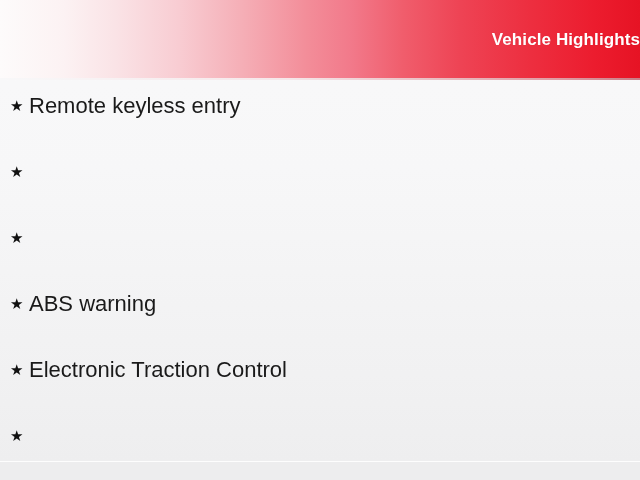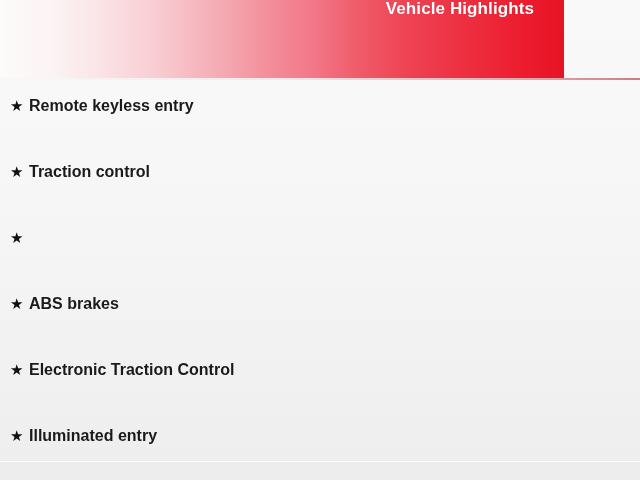--- a/index.html
+++ b/index.html
@@ -26,39 +26,39 @@
                 #eeeeef 96%,
                 #ededee 100%);
     overflow: hidden;
   }
 
   
   .header {
     position: absolute;
     left: 0;
     top: 0;
-    width: 564px;
+    width: 640px;
     height: 78px;
     background: linear-gradient(to right,
                 #fdfbfb 0%,
                 #fdf6f6 6%,
                 #fbeaec 14%,
                 #f9d8dc 24%,
                 #f6bcc2 35%,
                 #f4a0a9 45%,
                 #f2798a 54%,
                 #f05e६b 60%,
                 #ee4355 70%,
                 #ec2b3c 82%,
                 #eb1f30 92%,
                 #e81425 100%);
     display: flex;
+    align-items: center;
     justify-content: flex-end;
     box-sizing: border-box;
-    padding-right: 30px;
   }
   
   .header.grad {
     background: linear-gradient(to right,
                 #fdfbfb 0%,
                 #fcf2f3 10%,
                 #fae3e6 18%,
                 #f8ccd2 28%,
                 #f5aeb6 38%,
                 #f38d99 48%,
@@ -116,25 +116,24 @@
     display: inline-block;
     width: 19px;
     flex: 0 0 19px;
     font-size: 15px;
     line-height: 22px;
     color: #111111;
     text-align: left;
   }
 
   .feature-label {
-    font-size: 16px;
+    font-size: 22px;
     line-height: 22px;
     color: #1a1a1a;
     white-space: nowrap;
-    font-weight: bold;
   }
 
   
   .bottom-divider {
     position: absolute;
     left: 0;
     top: 461px;
     width: 640px;
     height: 1px;
     background: rgba(255,255,255,0.85);
@@ -160,40 +159,38 @@
 
   <ul class="feature-list">
 
     <li class="feature-item">
       <span class="bullet-star">★</span>
       <span class="feature-label">Remote keyless entry</span>
     </li>
 
     <li class="feature-item">
       <span class="bullet-star">★</span>
-      <span class="feature-label">Traction control</span>
     </li>
 
     <li class="feature-item">
       <span class="bullet-star">★</span>
     </li>
 
     <li class="feature-item">
       <span class="bullet-star">★</span>
-      <span class="feature-label">ABS brakes</span>
+      <span class="feature-label">ABS warning</span>
     </li>
 
     <li class="feature-item">
       <span class="bullet-star">★</span>
       <span class="feature-label">Electronic Traction Control</span>
     </li>
 
     <li class="feature-item">
       <span class="bullet-star">★</span>
-      <span class="feature-label">Illuminated entry</span>
     </li>
 
   </ul>
 
   <div class="bottom-divider"></div>
   <div class="bottom-strip"></div>
 
 </div>
 
 </body></html>

